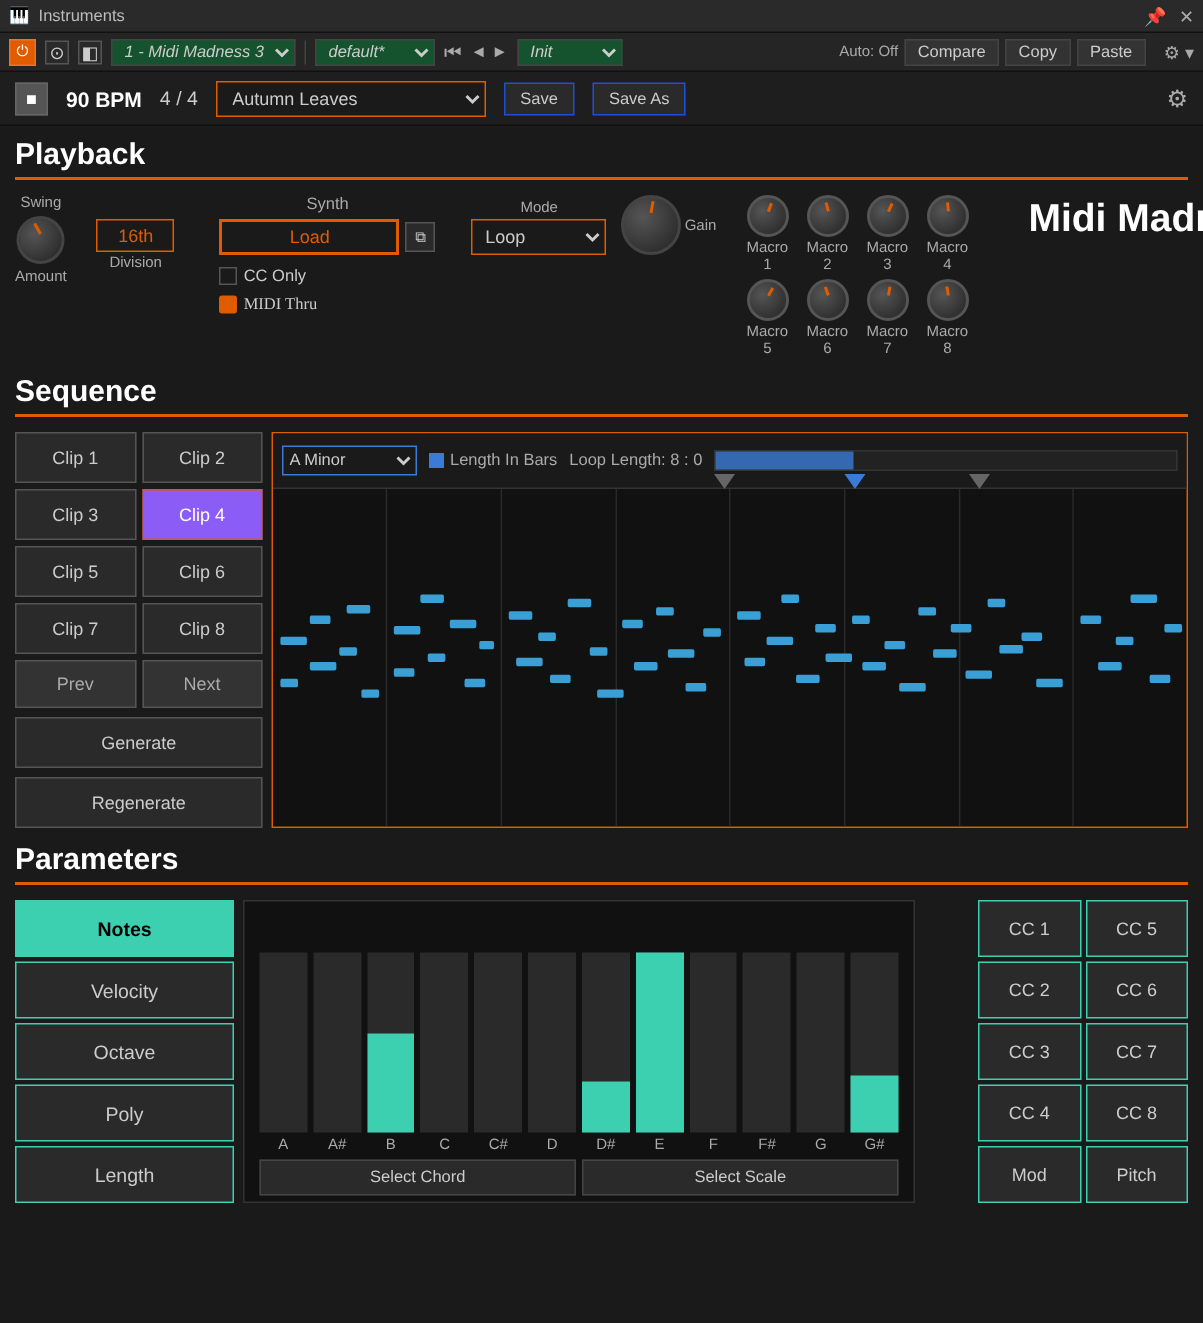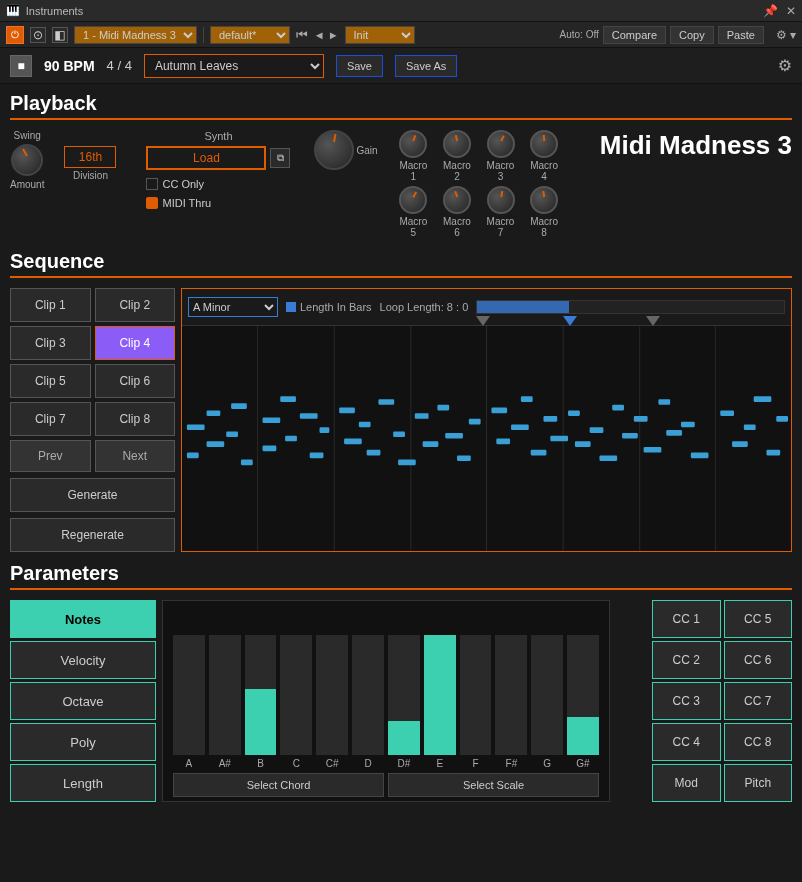--- a/index.html
+++ b/index.html
@@ -42,26 +42,27 @@
       border: 1px solid #444;
       color: #ccc;
       padding: 1px 8px;
       font-size: 11px;
       cursor: pointer;
       height: 18px;
       display: flex; align-items: center;
     }
     .toolbar-power { background: #e05c00; border: 1px solid #f07030; color: white; width: 18px; height: 18px; display: flex; align-items: center; justify-content: center; font-size: 10px; }
     .toolbar-select {
-      background: #a16207;
+      background: #14532d;
       border: 1px solid #444;
       color: #ccc;
       font-size: 11px;
       height: 18px;
       padding: 0 4px;
+      font-style: italic;
     }
     .toolbar-divider { width: 1px; background: #444; height: 16px; }
     .toolbar-right { margin-left: auto; display: flex; align-items: center; gap: 4px; }
 
     
     .transport {
       background: #1e1e1e;
       height: 36px;
       display: flex;
       align-items: center;
@@ -178,21 +179,21 @@
       width: 20px; height: 20px;
       display: flex; align-items: center; justify-content: center;
       font-size: 10px; cursor: pointer;
     }
     .cc-only-row { display: flex; align-items: center; gap: 4px; font-size: 11px; }
     .checkbox-sq {
       width: 12px; height: 12px;
       border: 1px solid #555;
       background: #1a1a1a;
     }
-    .midi-thru-row { display: flex; align-items: center; gap: 4px; font-size: 11px; }
+    .midi-thru-row { display: flex; align-items: center; gap: 4px; font-size: 11px; font-family: Liberation Serif, serif; }
     .orange-dot { width: 12px; height: 12px; background: #e05c00; border-radius: 2px; }
 
     .mode-group { display: flex; flex-direction: column; gap: 2px; }
     .mode-select {
       background: #1a1a1a;
       border: 1px solid #e05c00;
       color: #ccc;
       font-size: 12px;
       height: 24px;
       width: 90px;
@@ -508,20 +509,26 @@
           <div class="checkbox-sq"></div>
           <span>CC Only</span>
         </div>
         <div class="midi-thru-row" style="margin-top:3px;">
           <div class="orange-dot"></div>
           <span>MIDI Thru</span>
         </div>
       </div>
 
       <div style="display:flex;gap:10px;align-items:flex-end;margin-left:4px;">
+        <div class="mode-group">
+          <span class="label-sm">Mode</span>
+          <select class="mode-select">
+            <option>Loop</option>
+          </select>
+        </div>
         <div class="gain-group">
           <div class="knob-med">
             <div class="knob-indicator" style="transform:translateX(-50%) rotate(10deg);"></div>
           </div>
           <span class="label-sm">Gain</span>
         </div>
       </div>
 
       <div class="macros-grid">
         <div class="macro-item">

